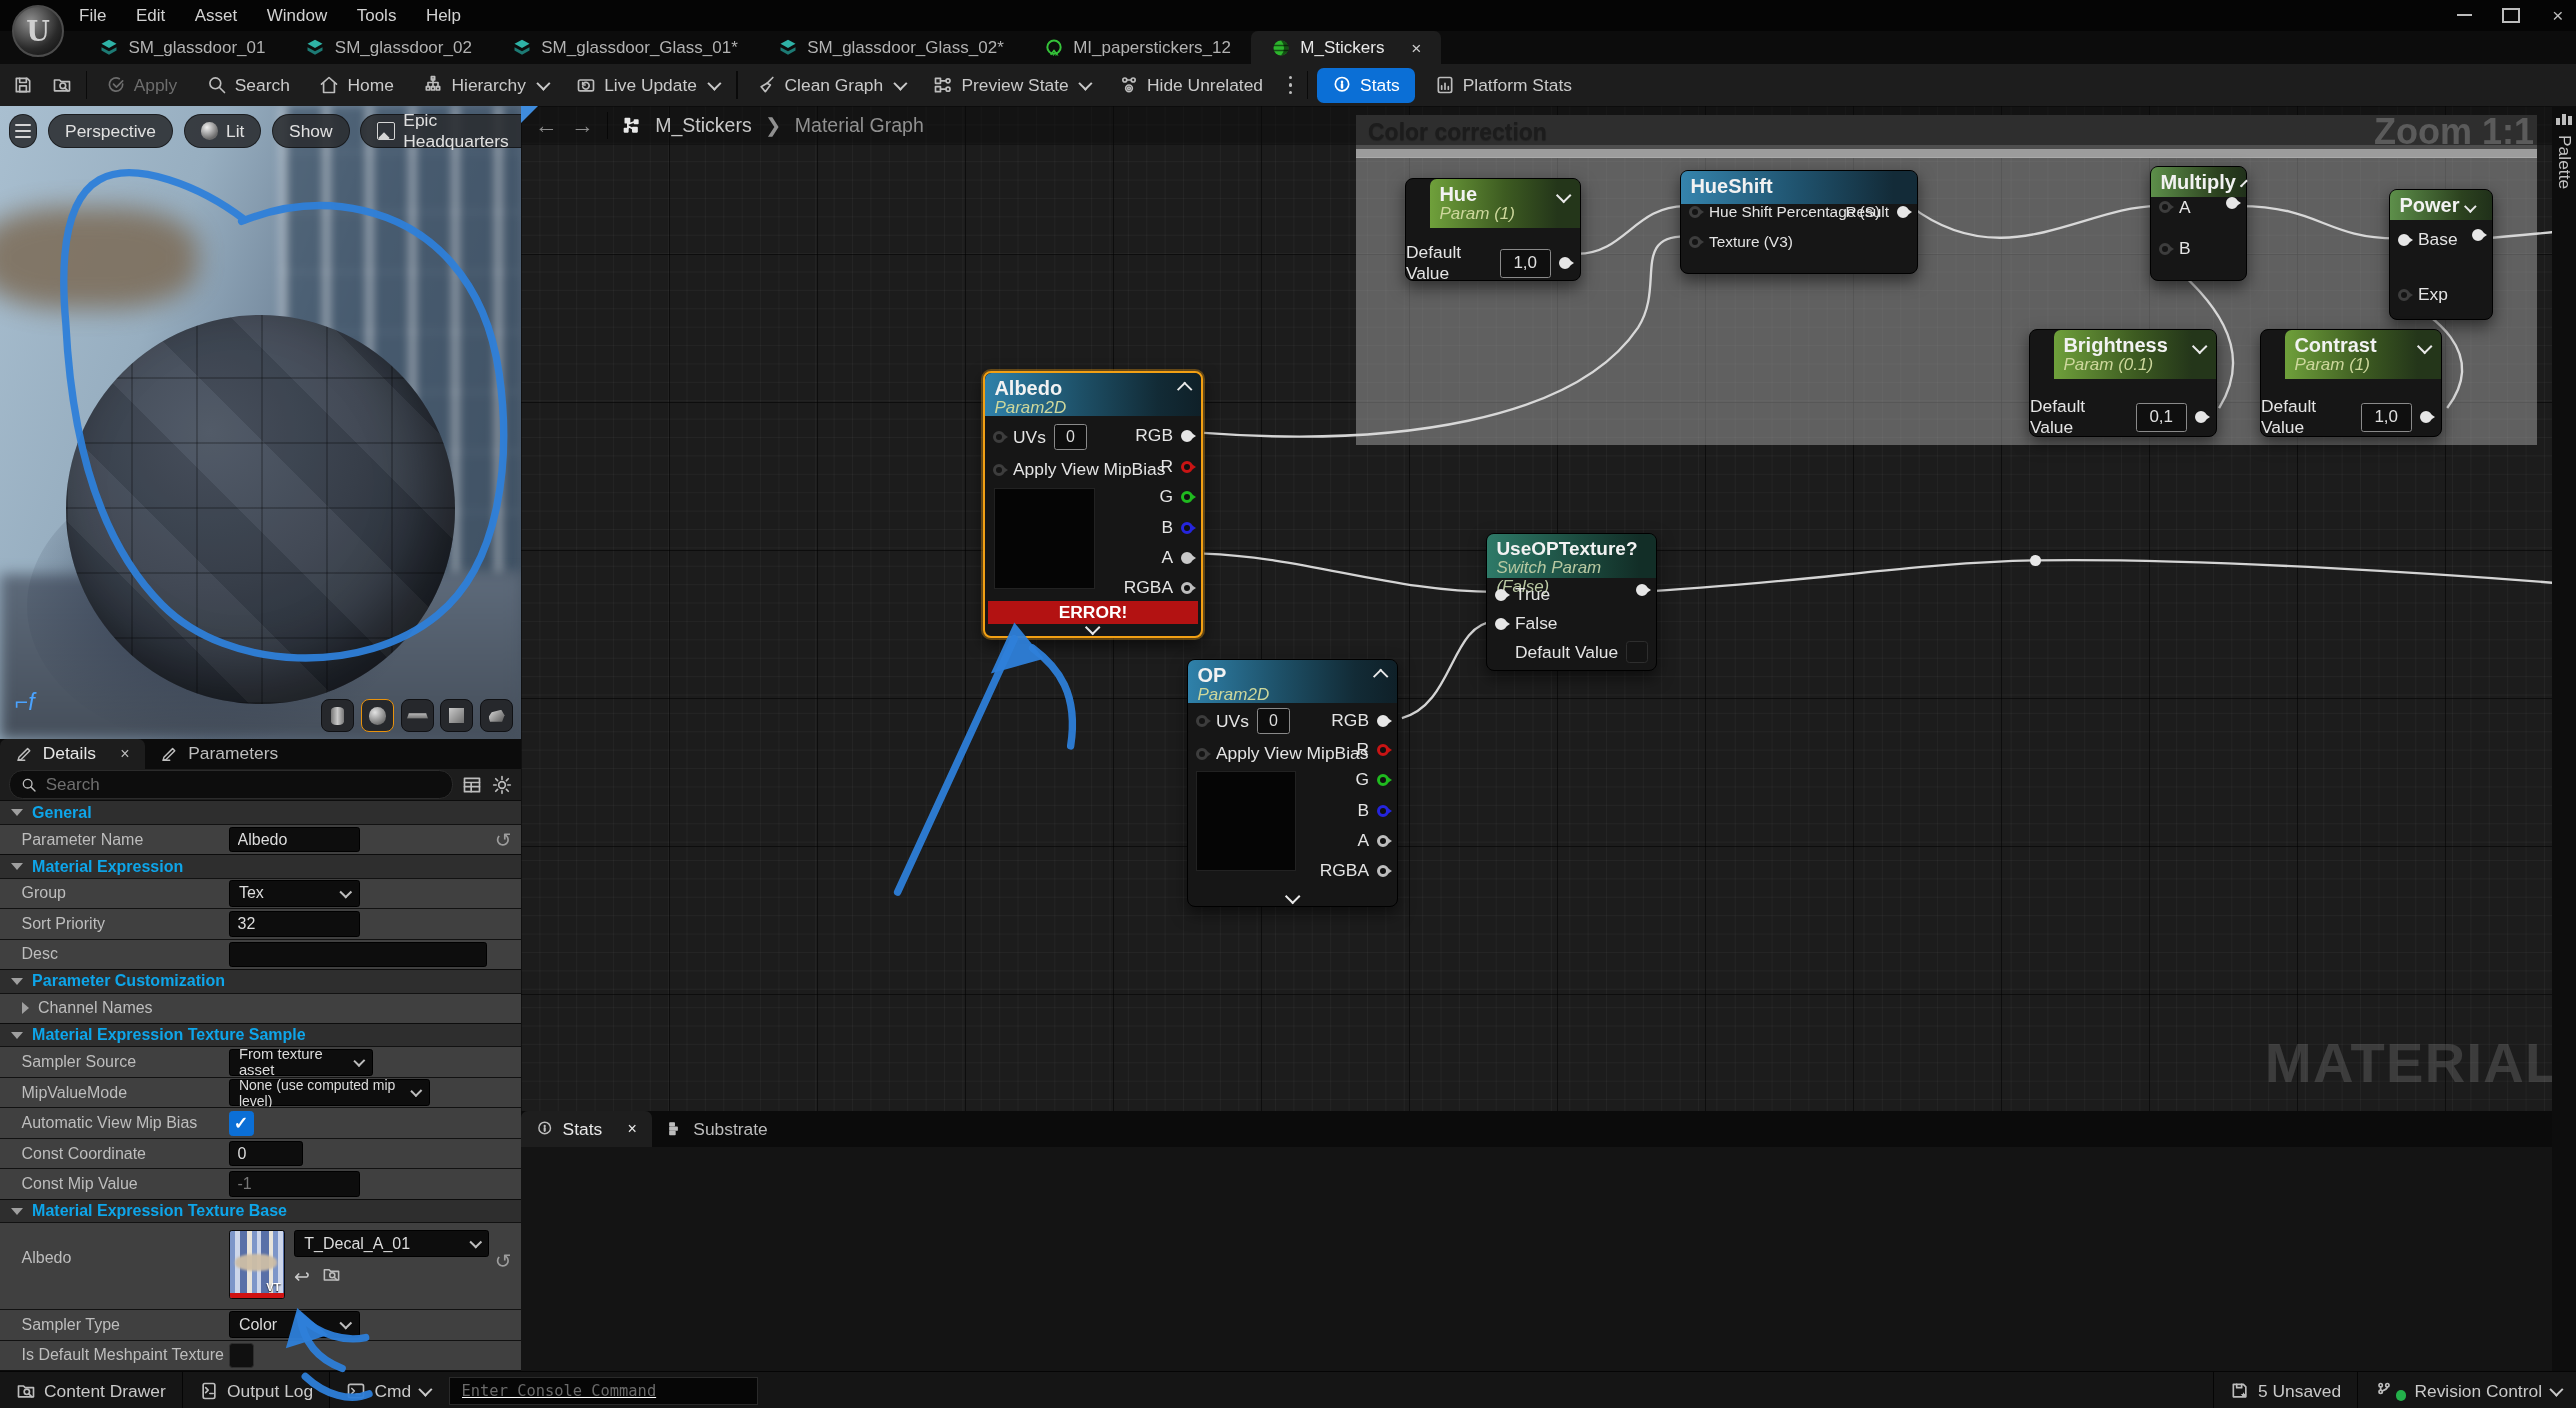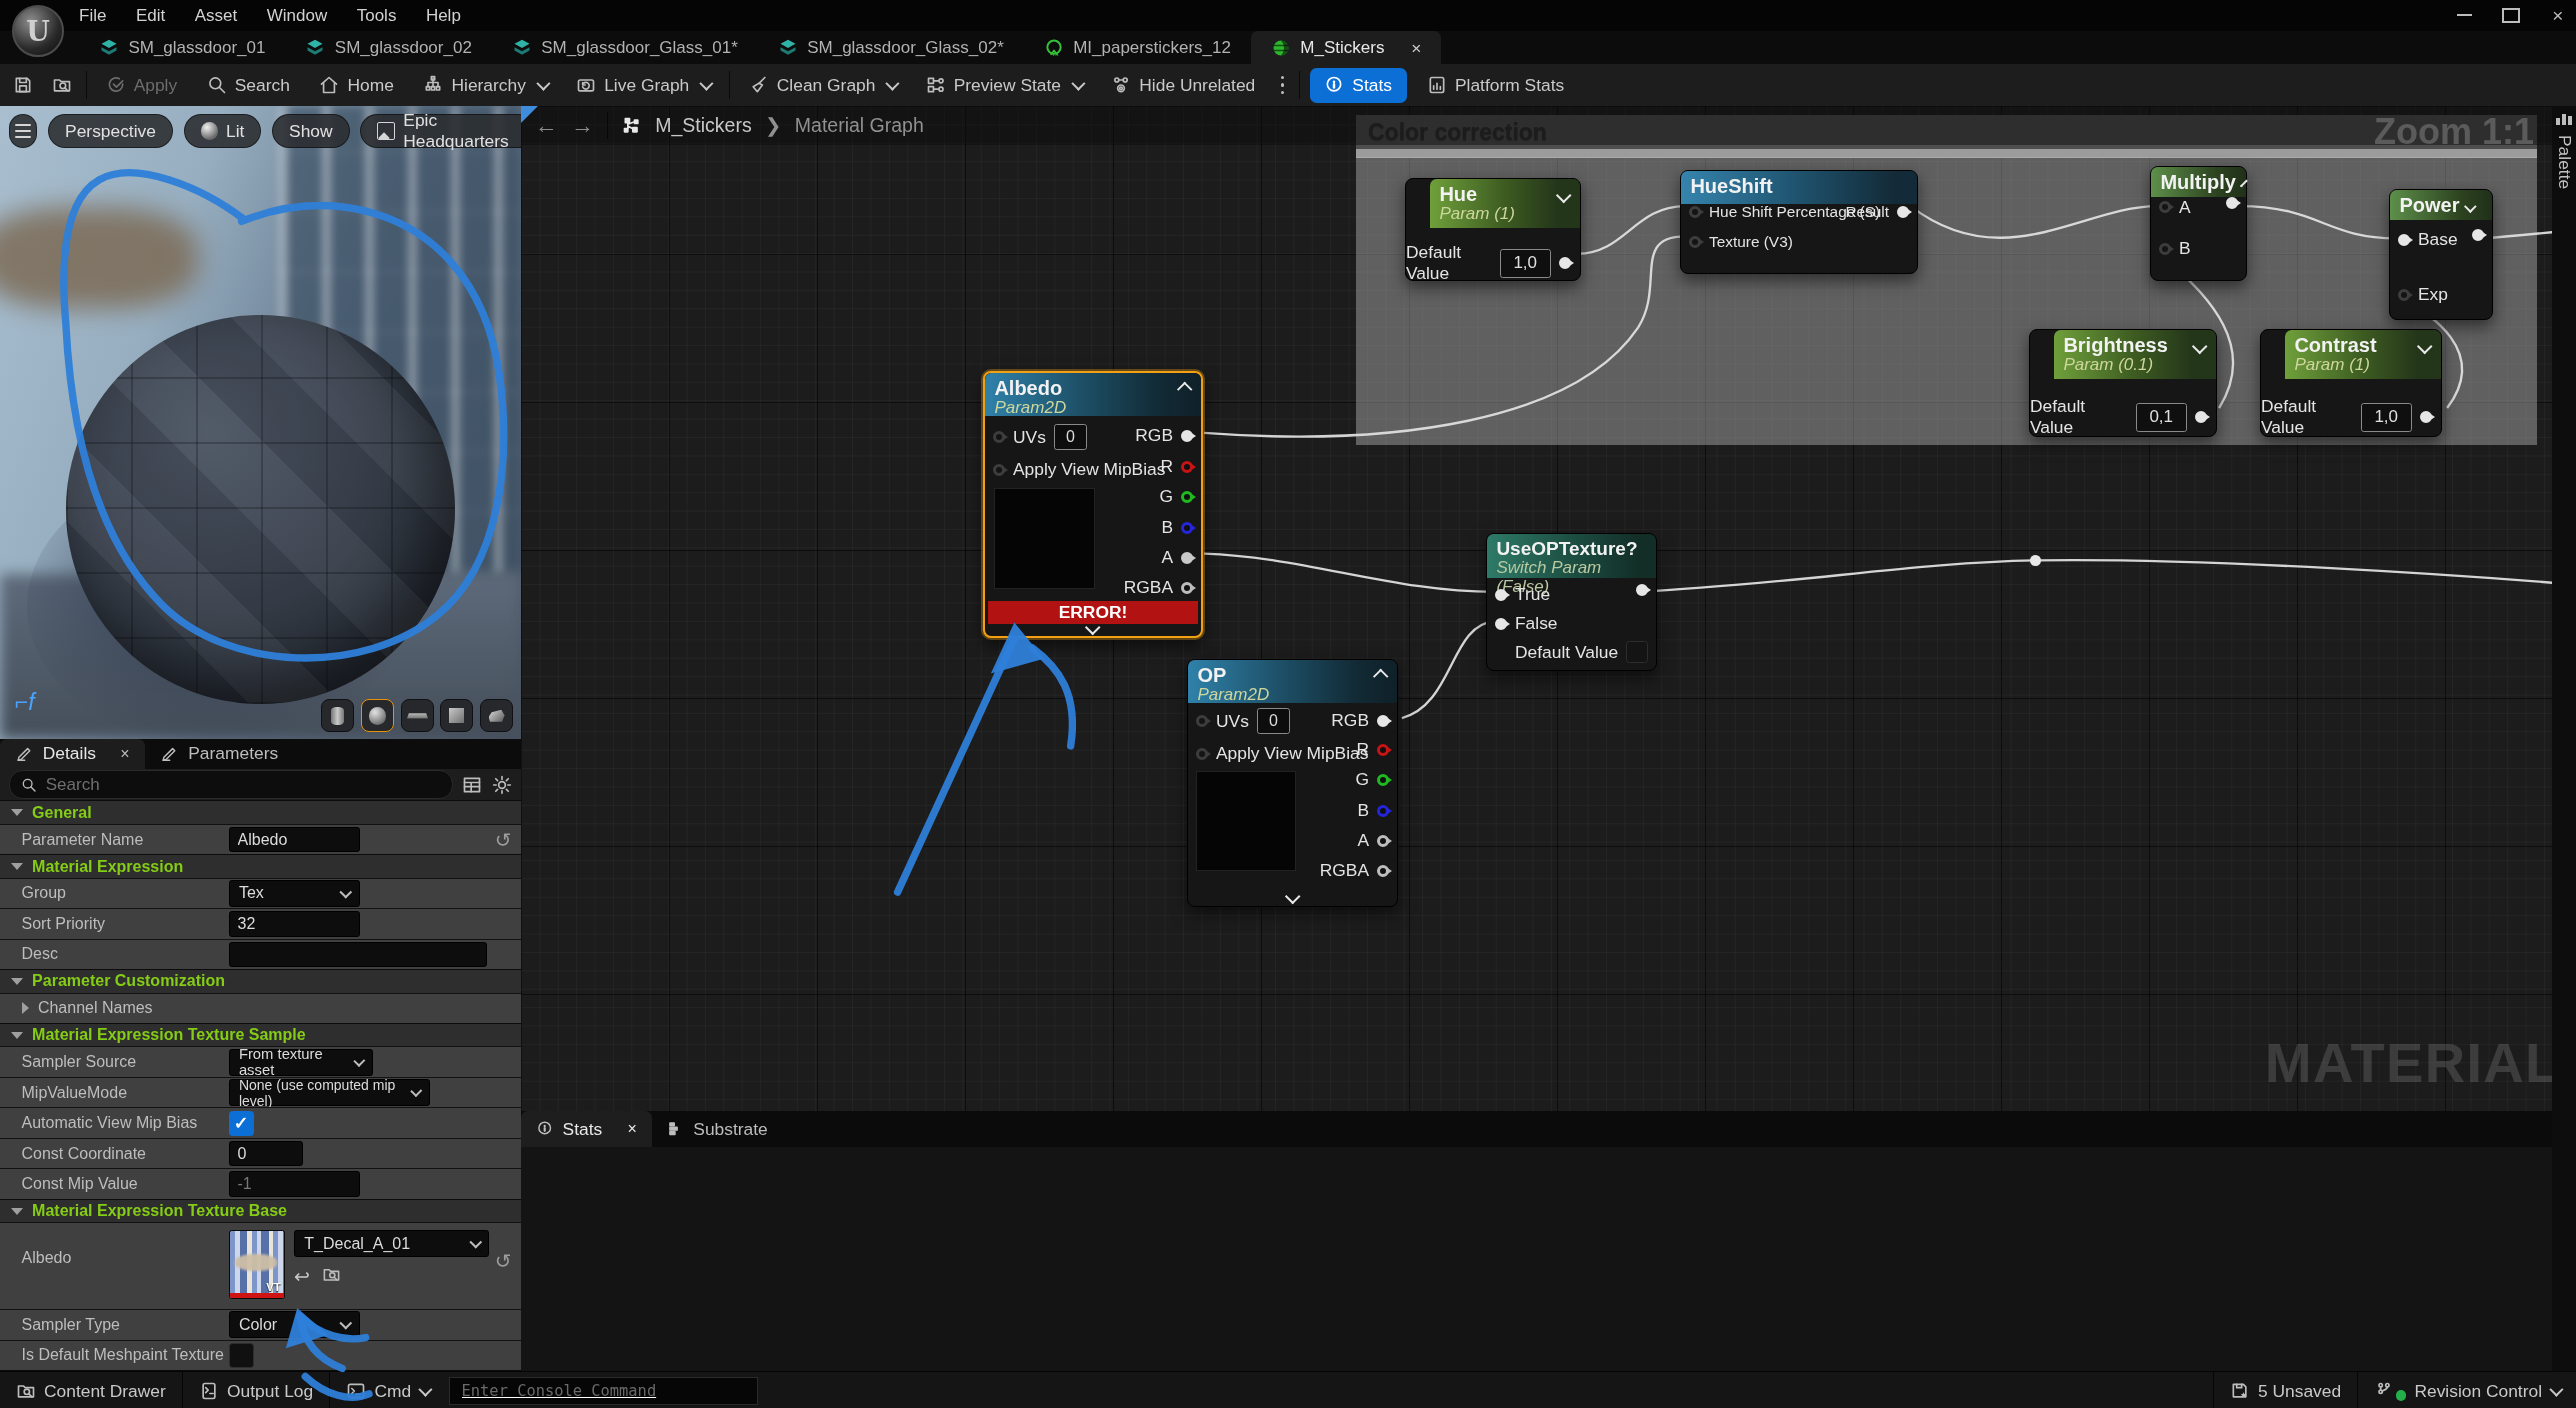--- a/index.html
+++ b/index.html
@@ -75,21 +75,21 @@
   #details{position:absolute;left:0;top:739px;width:521px;height:631px;background:#151515;display:flex;flex-direction:column;box-sizing:border-box;}
   .dt-tabs{height:34px;background:#0c0c0c;display:flex;align-items:stretch;}
   .dt-tab{display:flex;align-items:center;gap:9.4px;padding:0 16px;font-size:17.4px;color:#bdbdbd;}
   .dt-tab.active{background:#1d1d1d;border-radius:6.7px 6.7px 0 0;color:#e6e6e6;}
   .dt-tab .close{margin-left:14.8px;font-size:16px;color:#bbb;}
   .dt-search{height:36px;background:#1d1d1d;display:flex;align-items:center;gap:9.4px;padding:0 9.4px;}
   .search-box{flex:1;height:27px;background:#0d0d0d;border:0.7px solid #2b2b2b;border-radius:13.4px;display:flex;align-items:center;gap:6.7px;padding:0 10.7px;}
   .search-box input{flex:1;background:transparent;border:0;outline:0;color:#cfcfcf;font-size:17px;font-family:inherit;}
   .search-box input::placeholder{color:#6f6f6f}
   .dhdr{height:25.5px;background:#2e2e2e;display:flex;align-items:center;gap:9.4px;padding:0 10.7px;
-        font-size:16px;font-weight:bold;color:#84cc16;border-top:1.3px solid #0c0c0c;}
+        font-size:16px;font-weight:bold;color:#0ea5e9;border-top:1.3px solid #0c0c0c;}
   .tri-down{width:0;height:0;border-left:6px solid transparent;border-right:6px solid transparent;border-top:7.4px solid #9f9f9f;}
   .tri-right{width:0;height:0;border-top:6px solid transparent;border-bottom:6px solid transparent;border-left:7.4px solid #9f9f9f;}
   .drow{display:flex;align-items:center;background:#404040;border-top:1.3px solid #121212;padding-left:21.5px;min-height:29.5px;}
   .drow .dlabel{width:207px;font-size:16px;color:#bdbdbd;flex:none;}
   .dval{display:flex;align-items:center;gap:9.4px;flex:1;}
   .dinput{height:25.5px;background:#0d0d0d;border:0.7px solid #000;border-radius:2.7px;color:#dcdcdc;font-size:16px;
           font-family:inherit;padding:0 8px;box-sizing:border-box;}
   .dsel{height:27px;background:#0d0d0d;border:0.7px solid #000;border-radius:2.7px;color:#dcdcdc;font-size:16px;
         display:flex;align-items:center;justify-content:space-between;padding:0 9.4px;box-sizing:border-box;}
   .dsel .chev{border-color:#bdbdbd;width:6.7px;height:6.7px}
@@ -308,21 +308,21 @@
         </svg>
       <span>Hierarchy</span>
         <span class="chev"></span>
     </div>
     <div class="tbtn">
       <svg class="icn" viewBox="0 0 24 24">
           <rect x="3" y="6" width="18" height="13" rx="2"></rect>
           <path d="M9 10 a4 4 0 1 1 -1 4"></path>
           <path d="M8 9 v3 h3"></path>
         </svg>
-      <span>Live Graph</span>
+      <span>Live Update</span>
         <span class="chev"></span>
     </div>
     <div class="tb-sep"></div>
     <div class="tbtn">
       <svg class="icn" viewBox="0 0 24 24">
           <path d="M19 3 L12 10"></path>
           <path d="M12 10 l-7 4 5 6 6 -8 Z"></path>
         </svg>
       <span>Clean Graph</span>
         <span class="chev"></span>

